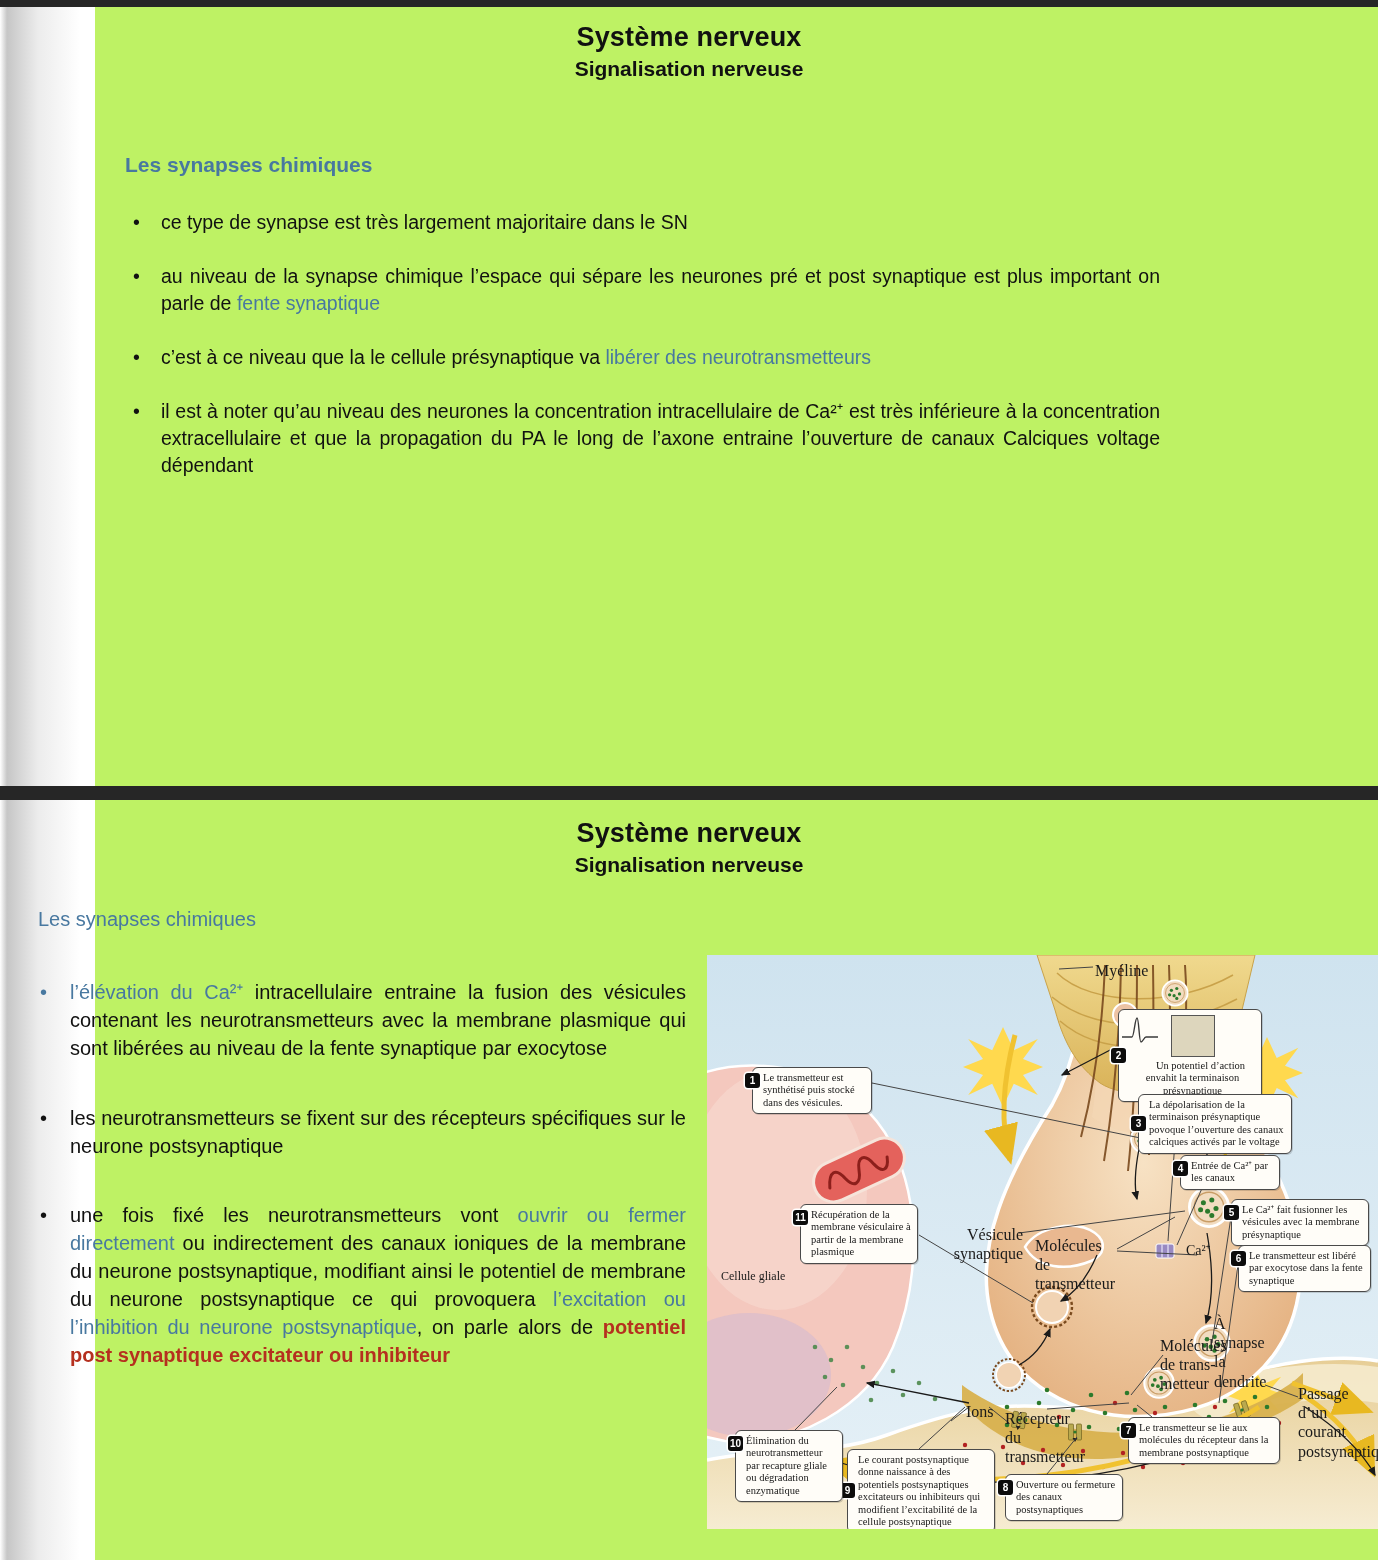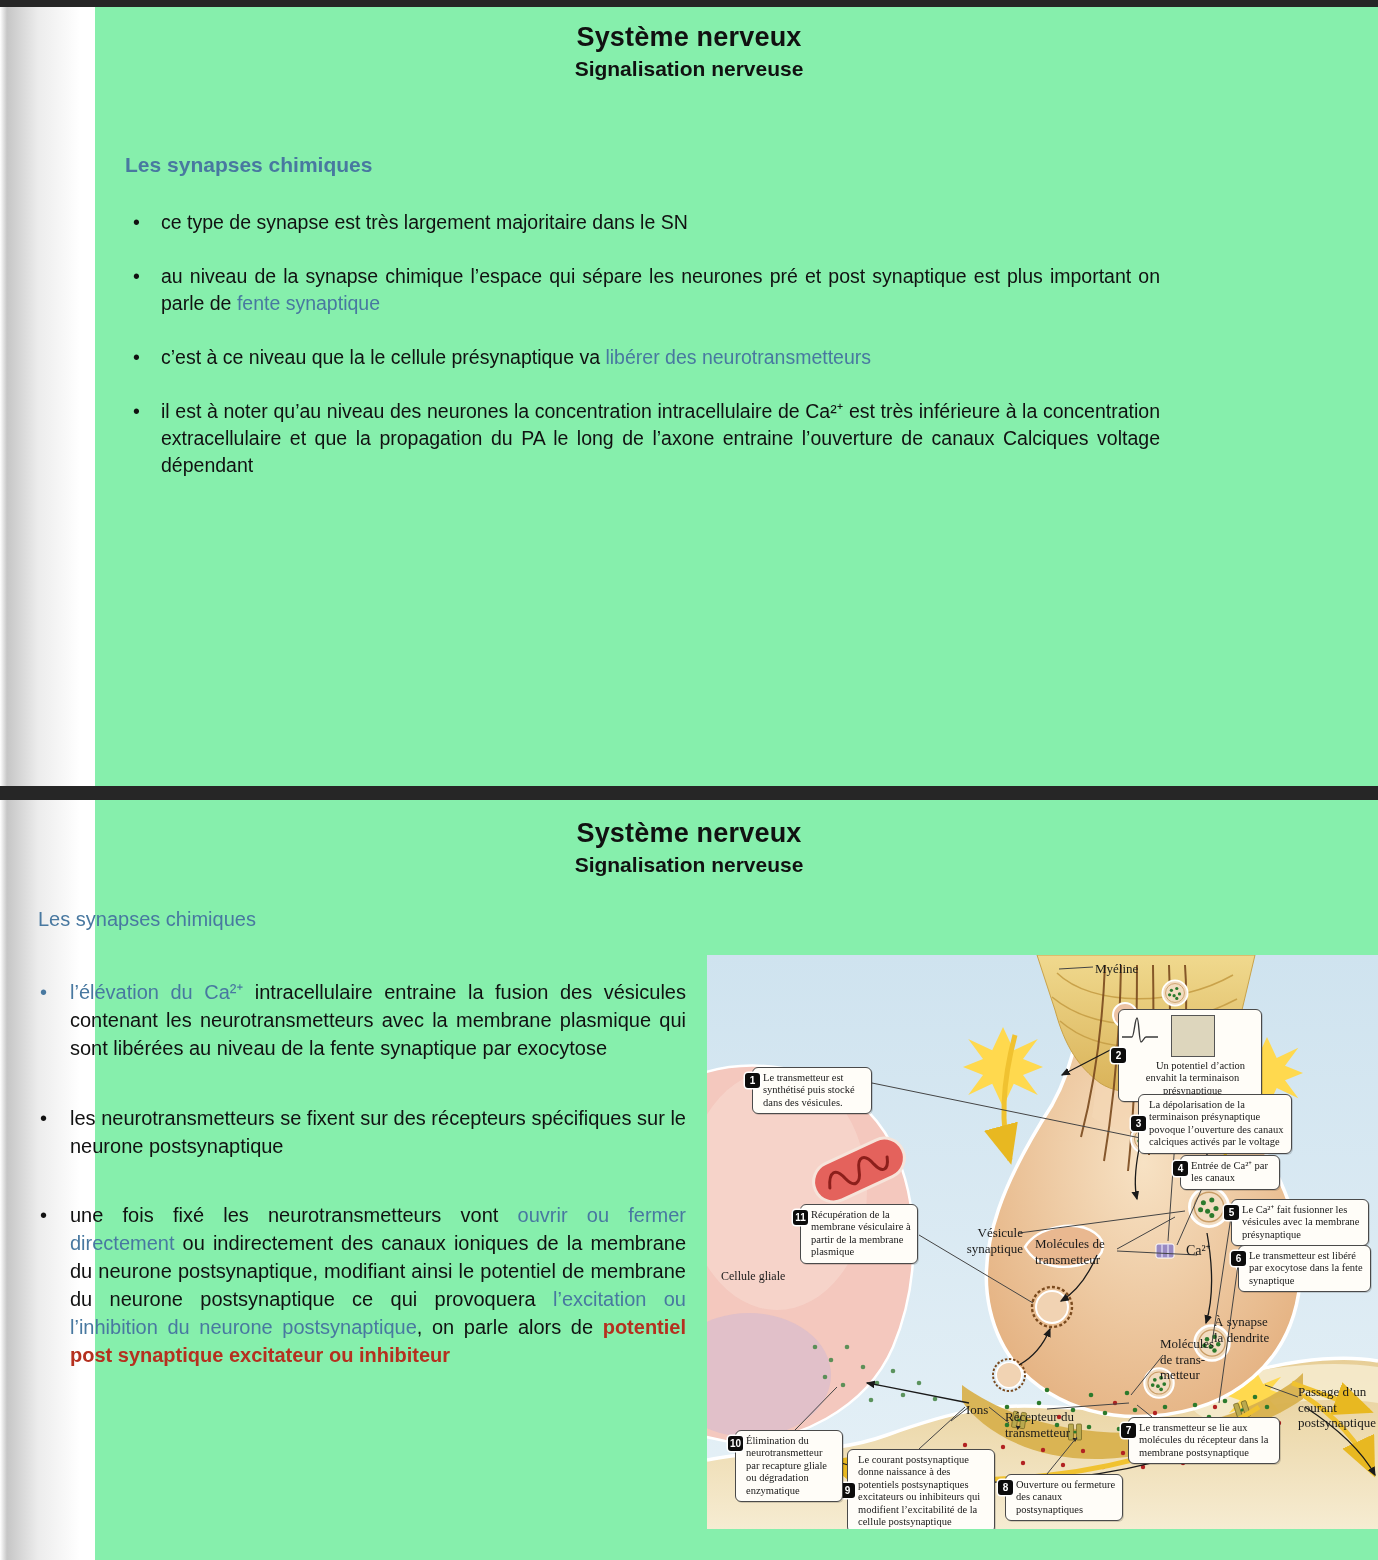--- a/index.html
+++ b/index.html
@@ -8,21 +8,21 @@
     --bar:#262626;
   }
   *{box-sizing:border-box;}
   html,body{margin:0;padding:0;}
   body{
     width:1378px;height:1560px;position:relative;overflow:hidden;
     background:#ffffff;font-family:"Liberation Sans",sans-serif;color:#111;
   }
   .topbar{position:absolute;left:0;top:0;width:1378px;height:7px;background:var(--bar);}
   .separator{position:absolute;left:0;top:786px;width:1378px;height:14px;background:var(--bar);}
-  .slide{position:absolute;left:0;width:1378px;background:#86efac;}
+  .slide{position:absolute;left:0;width:1378px;background:#bef264;}
   .slide1{top:7px;height:779px;}
   .slide2{top:800px;height:760px;}
   .edge-shadow{position:absolute;left:0;top:0;width:95px;height:100%;
     background:linear-gradient(to right,#ffffff 0px,#c6c6c6 7px,#ececec 38px,#ffffff 80px);}
   .slide-title{position:absolute;left:0;width:100%;text-align:center;font-weight:bold;font-size:27px;letter-spacing:.2px;}
   .slide-subtitle{position:absolute;left:0;width:100%;text-align:center;font-weight:bold;font-size:21px;}
   .heading{color:var(--accent-blue);}
   .slide1 .heading{position:absolute;left:125px;top:146px;font-size:21px;font-weight:bold;}
   .slide2 .heading{position:absolute;left:38px;top:108px;font-size:20px;font-weight:normal;}
   .bullets{position:absolute;list-style:none;margin:0;padding:0;}
@@ -48,21 +48,21 @@
     padding:4px 5px 4px 10px;font-family:"Liberation Serif",serif;font-size:10.5px;
     line-height:1.18;color:#181818;box-shadow:1px 1px 0 rgba(0,0,0,.15);
   }
   .badge{
     position:absolute;left:-8px;top:5px;min-width:15px;height:15px;padding:0 2px;
     background:#0c0c0c;color:#fff;font:bold 10px/15px "Liberation Sans",sans-serif;
     text-align:center;border-radius:3px;box-shadow:0 0 0 1.5px #fff;
   }
   .badge.mid{top:calc(50% - 8px);}
   .dlabel{
-    position:absolute;font-family:"Liberation Serif",serif;font-size:13px;line-height:1.2;
+    position:absolute;font-family:"Liberation Serif",serif;font-size:16px;line-height:1.2;
     color:#1a1a1a;
   }
   .ap-inset{
     width:44px;height:42px;background:#ddd6bd;border:1px solid #555;margin:1px auto 3px auto;
   }
   .c1{left:45px;top:112px;width:120px;}
   .c2{left:411px;top:54px;width:144px;text-align:center;}
   .c2 .c2text{text-align:left;margin-left:16px;}
   .c3{left:431px;top:139px;width:154px;}
   .c4{left:473px;top:200px;width:100px;}

